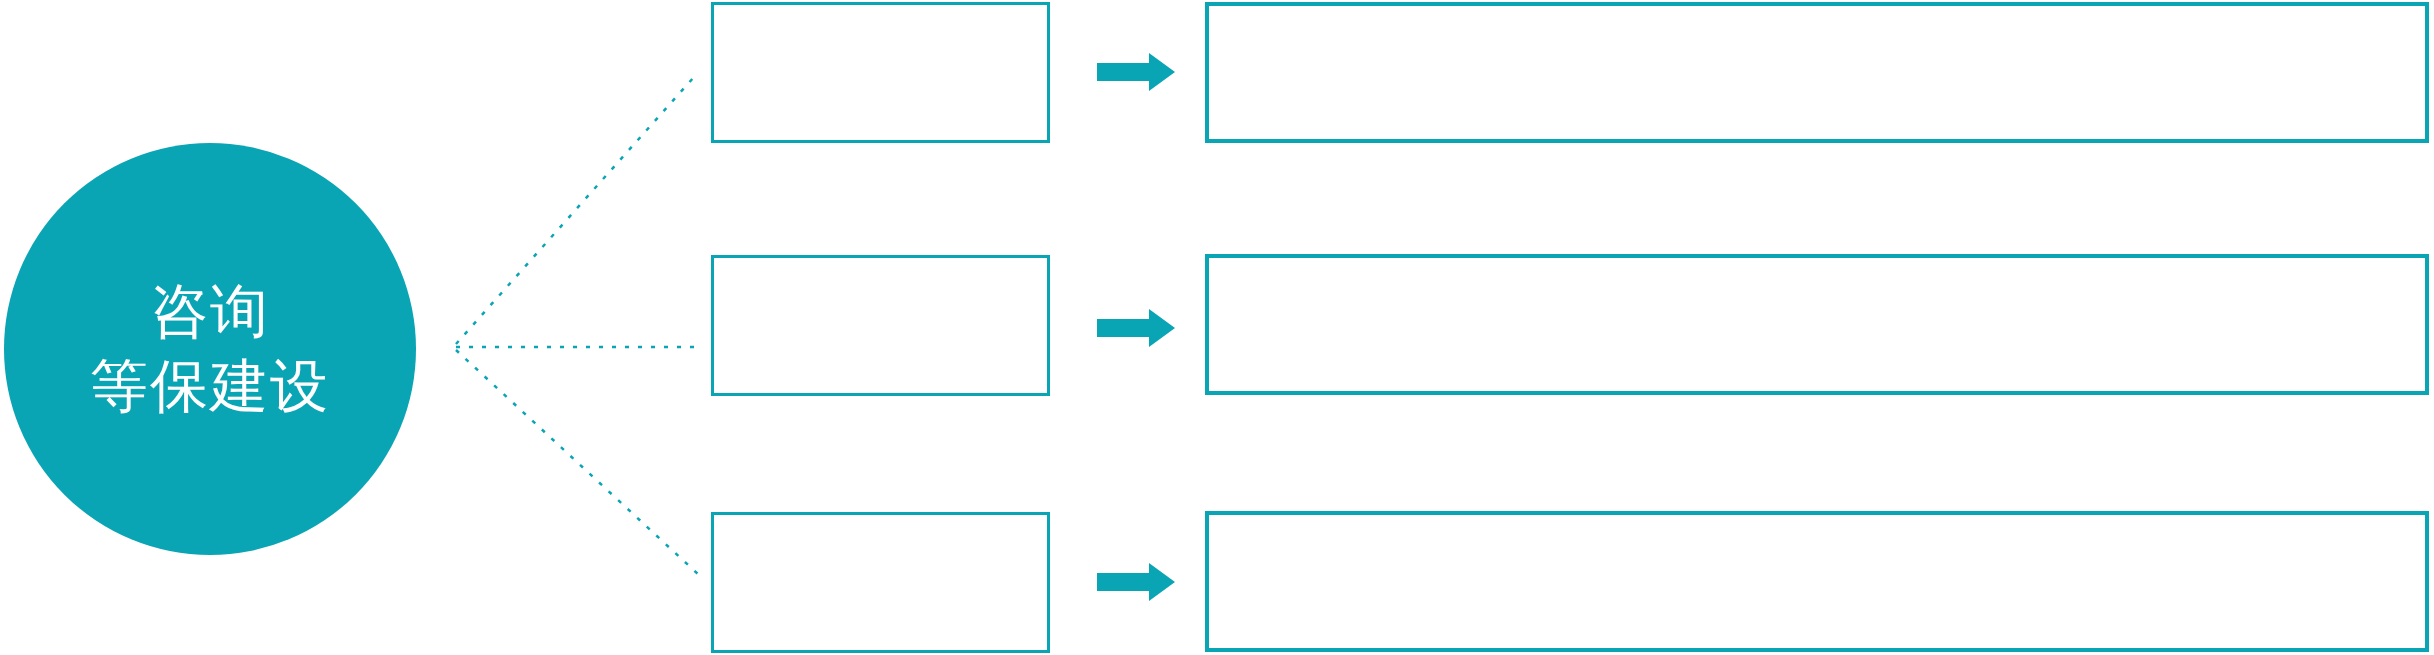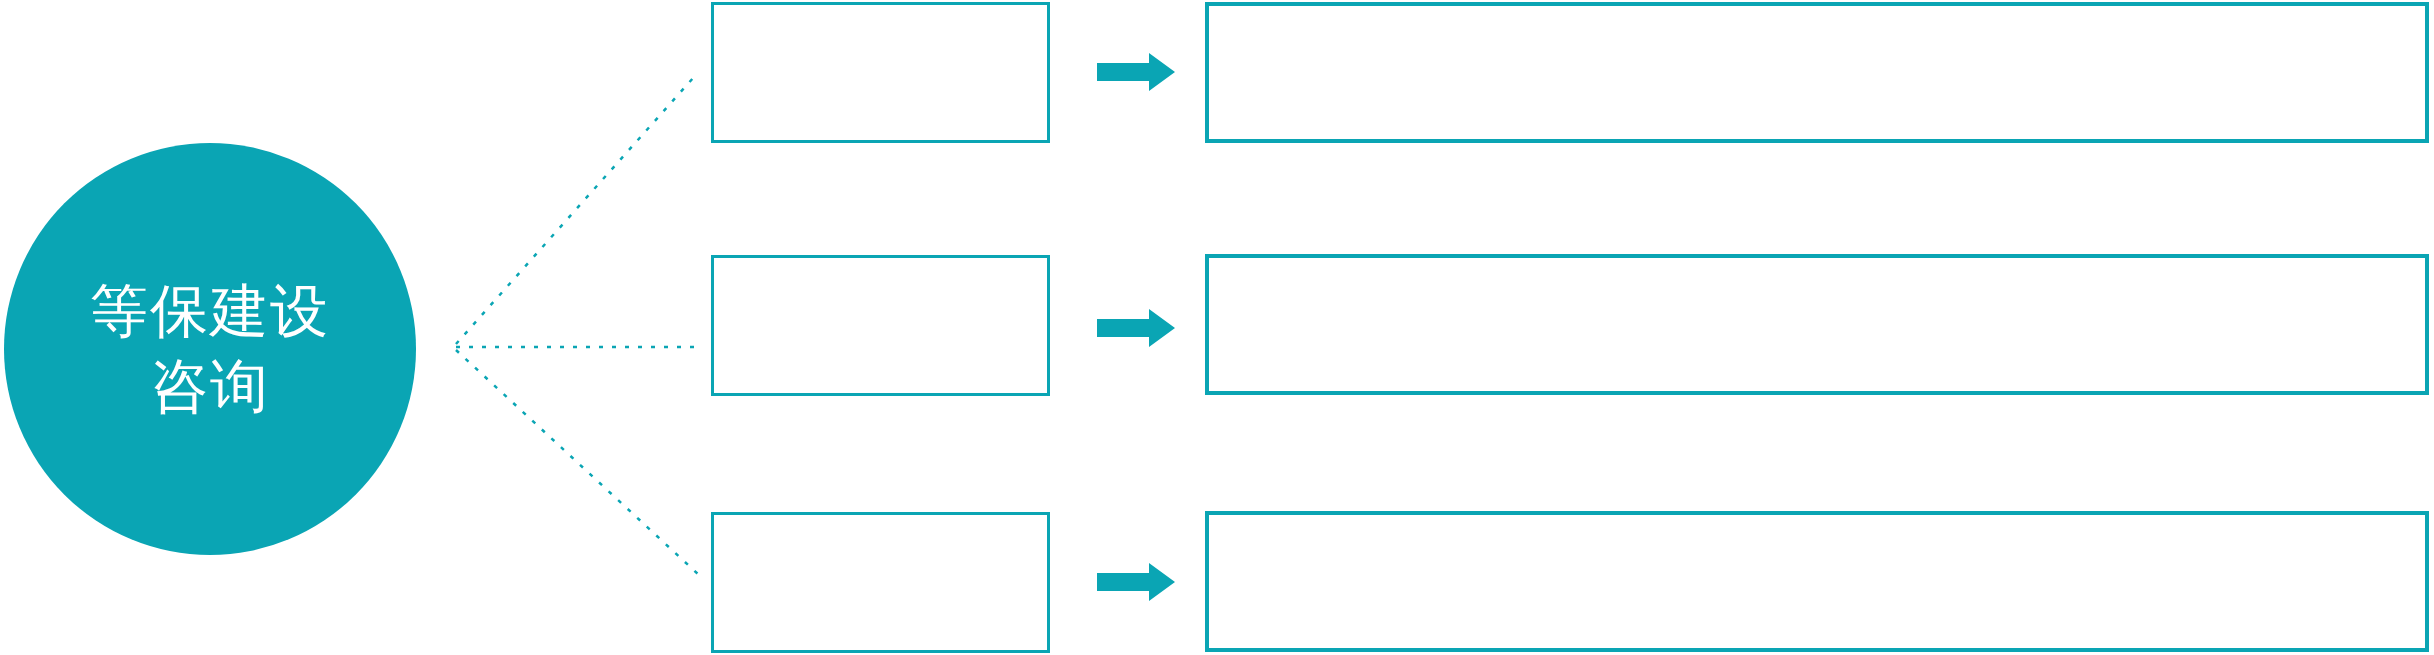--- a/index.html
+++ b/index.html
@@ -101,22 +101,22 @@
 
 <div class="canvas">
 
   <svg class="connectors" viewBox="0 0 2434 655" xmlns="http://www.w3.org/2000/svg" aria-hidden="true">
     <line x1="456" y1="344" x2="694" y2="77"></line>
     <line x1="456" y1="347" x2="703" y2="347"></line>
     <line x1="456" y1="350" x2="699" y2="575"></line>
   </svg>
 
   <div class="topic-circle">
+    <span>咨询</span>
     <span>等保建设</span>
-    <span>咨询</span>
   </div>
 
   <div class="midbox row1-box"></div>
   <svg class="arrow row1-arrow" viewBox="0 0 78 38" xmlns="http://www.w3.org/2000/svg" aria-hidden="true">
     <polygon points="0,10 52,10 52,0 78,19 52,38 52,28 0,28"></polygon>
   </svg>
   <div class="bigbox row1-big"></div>
 
   <div class="midbox row2-box"></div>
   <svg class="arrow row2-arrow" viewBox="0 0 78 38" xmlns="http://www.w3.org/2000/svg" aria-hidden="true">

